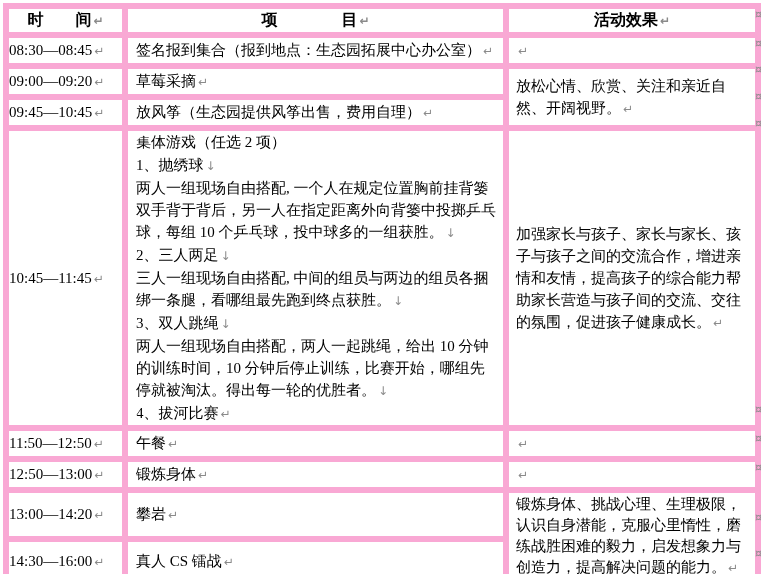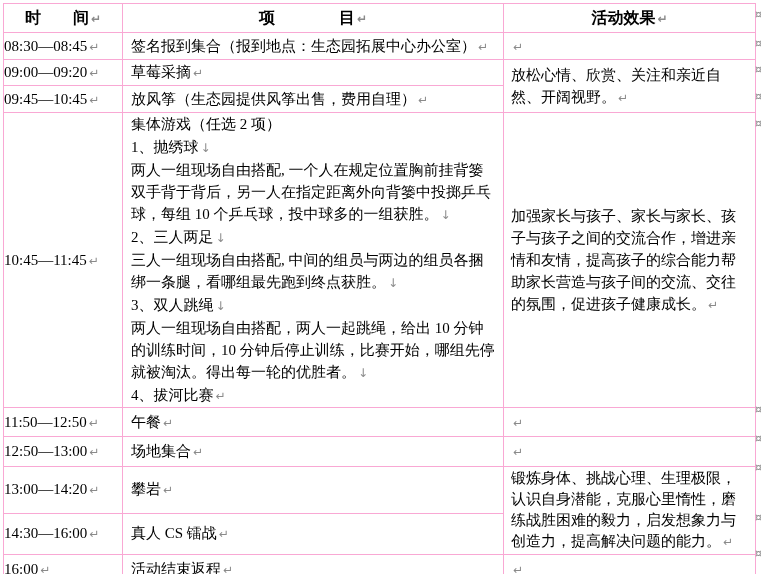--- a/index.html
+++ b/index.html
@@ -8,21 +8,21 @@
     font-family:"Liberation Serif","DejaVu Serif",serif;
     color:#000;
   }
   .sheet{position:relative;width:761px;height:574px;overflow:hidden;background:#fff;}
   table.sched{
     position:absolute;left:3px;top:3px;
     width:752px;border-collapse:collapse;table-layout:fixed;
     background:#fff;
   }
   td,th{
-    border:1px solid #f9a8d4;
+    border:6px solid #f9a8d4;
     padding:0;margin:16px;
     font-size:15px;line-height:22px;
     vertical-align:middle;
     overflow:hidden;
     font-weight:normal;
     text-align:left;
     background:#fff;
   }
   th{font-weight:bold;text-align:center;font-size:16px;}
   .time{white-space:nowrap;}
@@ -93,21 +93,21 @@
     </tr>
 
     <tr style="height:29px">
       <td class="time"><span>11:50—12:50</span><span class="mark">↵</span></td>
       <td class="proj"><span>午餐</span><span class="mark">↵</span></td>
       <td class="eff"><span class="mark">↵</span></td>
     </tr>
 
     <tr style="height:30px">
       <td class="time"><span>12:50—13:00</span><span class="mark">↵</span></td>
-      <td class="proj"><span>场地集合</span><span class="mark">↵</span></td>
+      <td class="proj"><span>锻炼身体</span><span class="mark">↵</span></td>
       <td class="eff"><span class="mark">↵</span></td>
     </tr>
 
     <tr style="height:45px">
       <td class="time"><span>13:00—14:20</span><span class="mark">↵</span></td>
       <td class="proj"><span>攀岩</span><span class="mark">↵</span></td>
       <td class="eff tight" rowspan="2"><span>锻炼身体、挑战心理、生理极限，认识自身潜能，克服心里惰性，磨练战胜困难的毅力，启发想象力与创造力，提高解决问题的能力。</span><span class="mark">↵</span></td>
     </tr>
 
     <tr style="height:40px">

